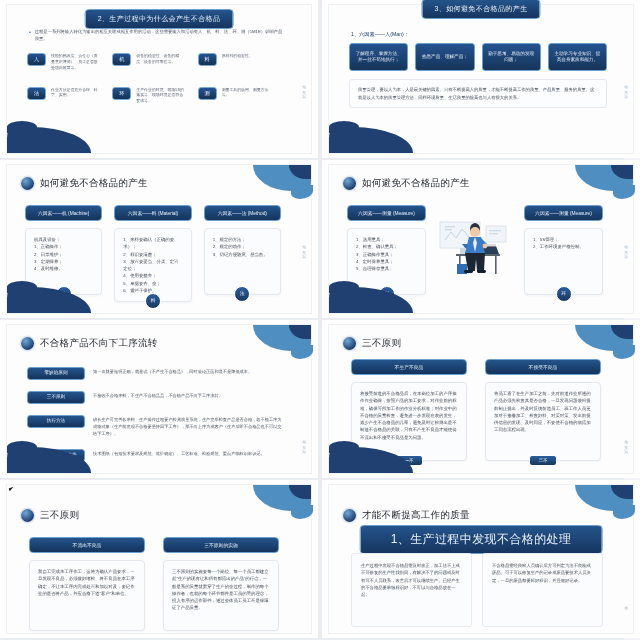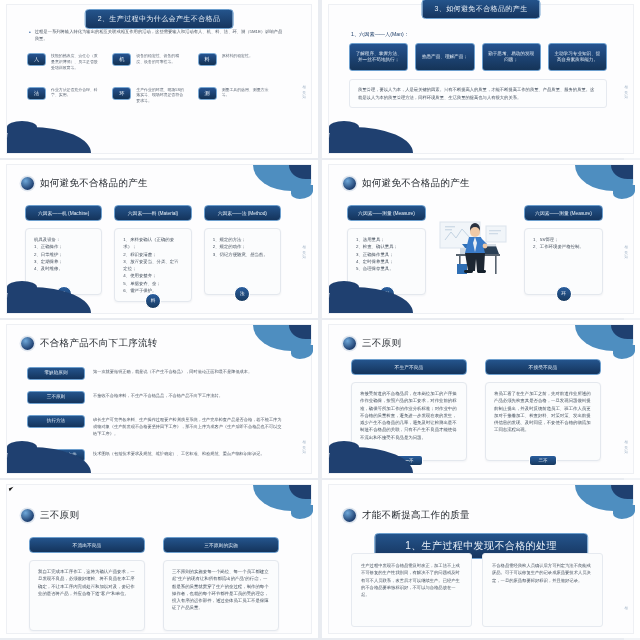--- a/index.html
+++ b/index.html
@@ -484,21 +484,21 @@
   </div>
 
   <div class="slide">
     <div class="slide-inner">
       <div class="wave-tr"></div>
       <div class="wave-tr-dark"></div>
       <div class="page-title-row" style="top:24px;">
         <span class="title-dot"></span>
         <span class="page-title">才能不断提高工作的质量</span>
       </div>
-      <div class="banner" style="top:48px;font-size:10px;padding:5px 30px;">1、生产过程中发现不合格的处理</div>
+      <div class="banner" style="top:40px;font-size:12px;padding:5px 30px;">1、生产过程中发现不合格的处理</div>
       <div class="s8-two">
         <div class="s8-card">生产过程中发现不合格品需及时改正，加工法不上或不可修复的生产性我别同，有解决不了的问题或及时有可不人员联系，改善后才可以继续生产。已经产生的不合格品要单独标识好，不可以与合格品放在一起。</div>
         <div class="s8-card">不合格品需经质检人员确认后方可判定为法不良能或废品。可于可以修复生产的记录成废品要技术人员决定，一旦的废品都要标好标识，并且做好记录。</div>
       </div>
       <div class="side-marks" style="top:80%">
         <span>相</span>
       </div>
     </div>
   </div>
 

